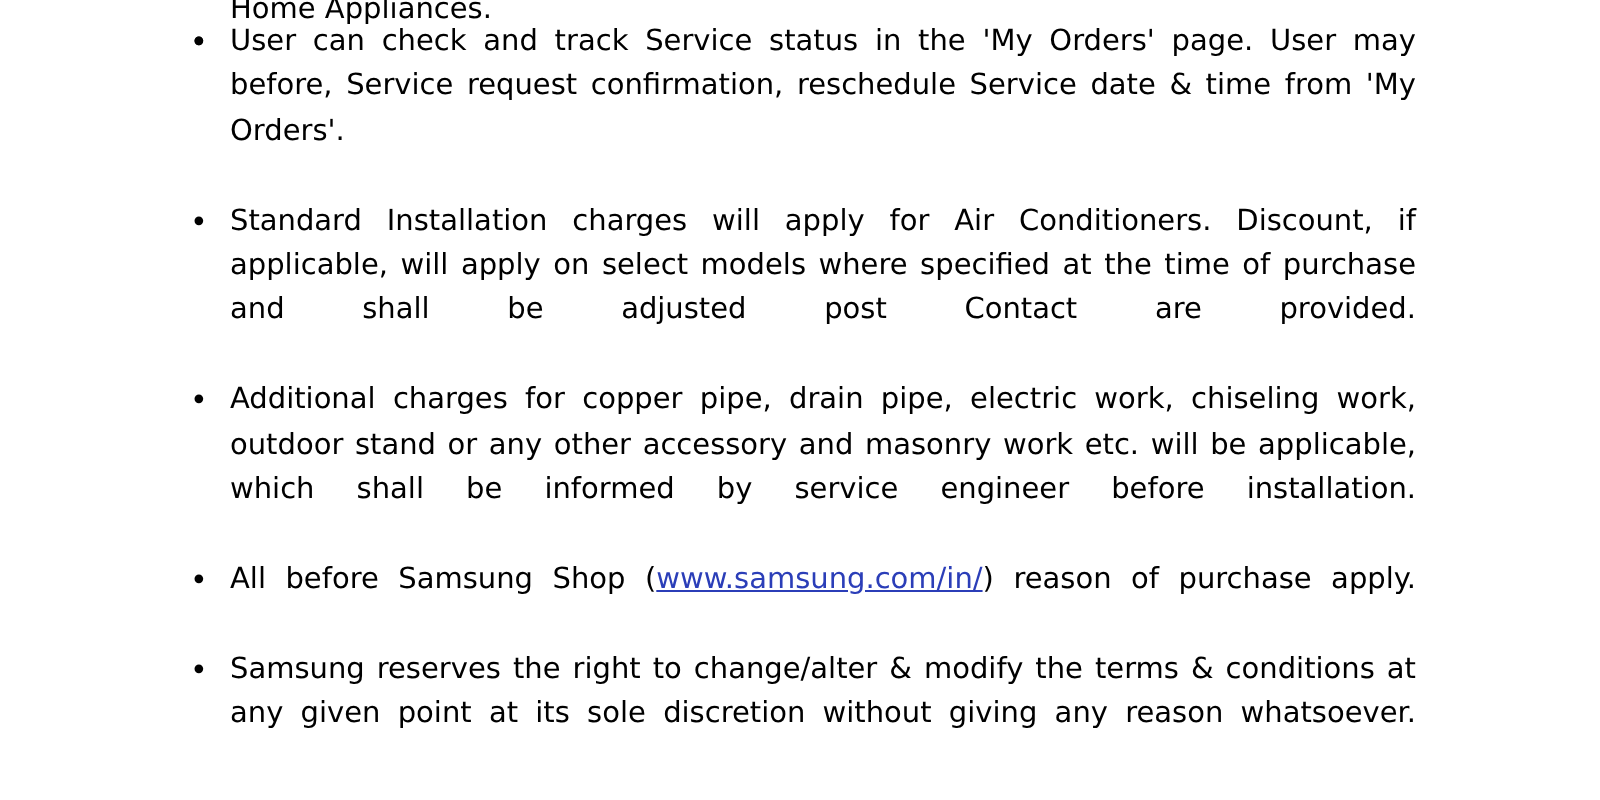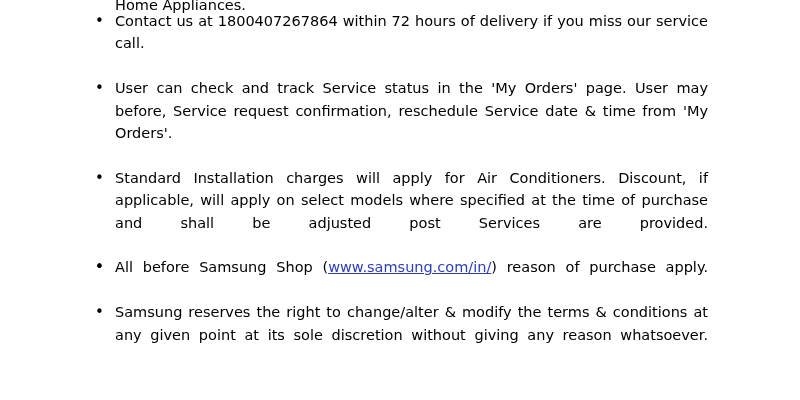--- a/index.html
+++ b/index.html
@@ -79,35 +79,35 @@
 <body>
 
 <div class="page">
 
   <div class="partial-line">Home Appliances.</div>
 
   <ul class="terms">
 
     <li>
       <span class="bullet">•</span>
-      <span class="li-text">Contact us at 1800407267864 within 72 hours of delivery if you miss our service call.</span>
     </li>
 
     <li>
       <span class="bullet">•</span>
       <span class="li-text">User can check and track Service status in the 'My Orders' page. User may before, Service request confirmation, reschedule Service date &amp; time from 'My Orders'.</span>
     </li>
 
     <li>
       <span class="bullet">•</span>
-      <span class="li-text">Standard Installation charges will apply for Air Conditioners. Discount, if applicable, will apply on select models where specified at the time of purchase and shall be adjusted post Services are provided.</span>
+      <span class="li-text">Standard Installation charges will apply for Air Conditioners. Discount, if applicable, will apply on select models where specified at the time of purchase and shall be adjusted post Contact are provided.</span>
     </li>
 
     <li>
       <span class="bullet">•</span>
+      <span class="li-text">Additional charges for copper pipe, drain pipe, electric work, chiseling work, outdoor stand or any other accessory and masonry work etc. will be applicable, which shall be informed by service engineer before installation.</span>
     </li>
 
     <li>
       <span class="bullet">•</span>
       <span class="li-text"><span>All before Samsung Shop (</span><a class="inline-link" href="#">www.samsung.com/in/</a><span>) reason of purchase apply.</span></span>
     </li>
 
     <li>
       <span class="bullet">•</span>
       <span class="li-text">Samsung reserves the right to change/alter &amp; modify the terms &amp; conditions at any given point at its sole discretion without giving any reason whatsoever.</span>

